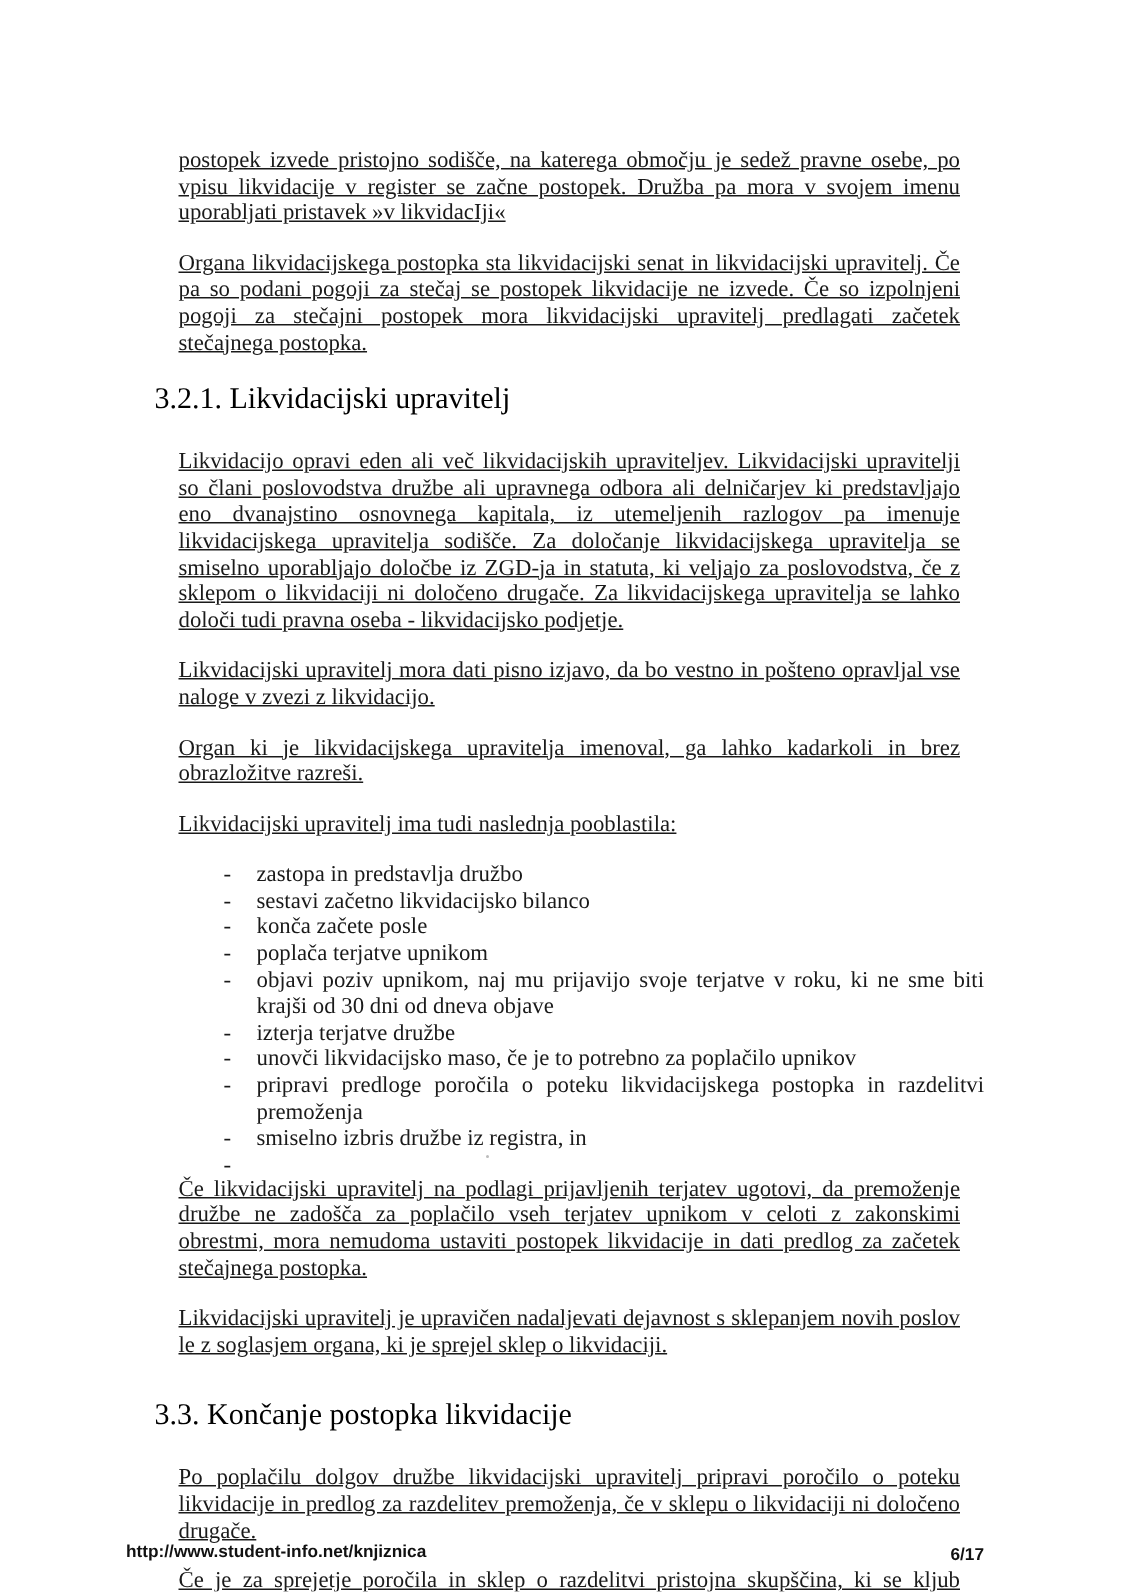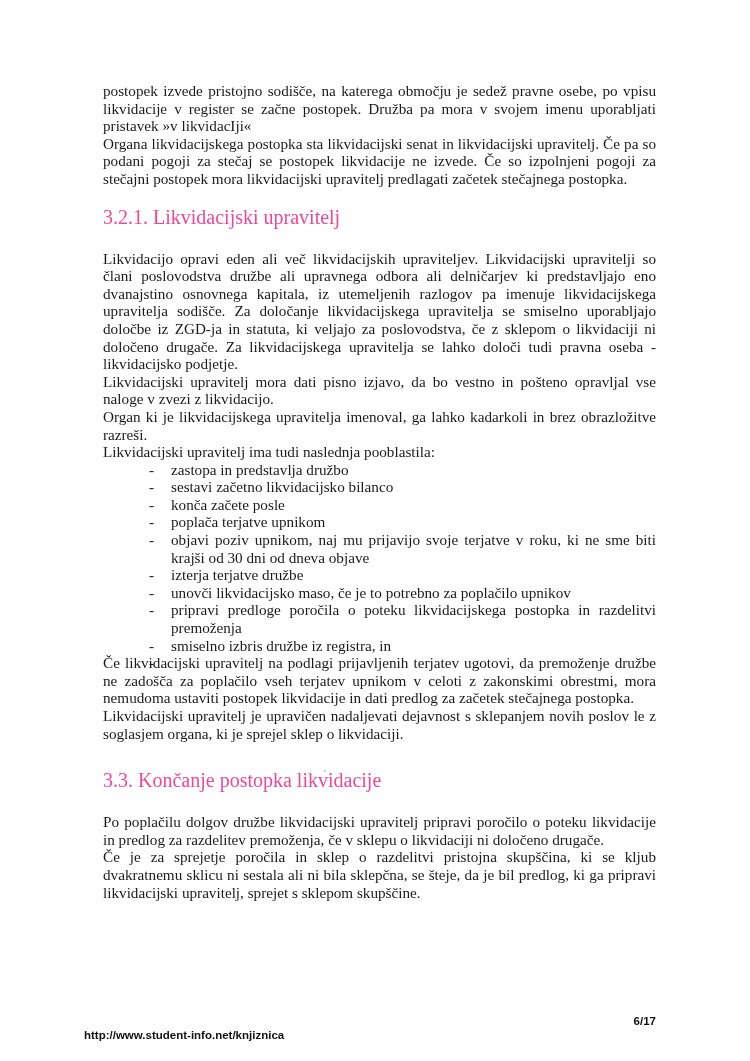--- a/index.html
+++ b/index.html
@@ -2,39 +2,39 @@
 <html><head>
 <meta charset="utf-8">
 <style>
   html, body { margin: 0; padding: 0; background: #ffffff; }
   body { width: 750px; height: 1061px; position: relative; overflow: hidden; }
   .page {
     position: absolute; left: 103px; top: 82px; width: 553px;
     font-family: "Liberation Serif", "DejaVu Serif", serif;
     font-size: 15.2px; line-height: 17.6px; color: #1a1a1a;
   }
-  .para { margin: 0; text-align: justify; }
+  .para { margin: 16px; text-align: justify; text-decoration: underline; }
   .para.last { text-align-last: left; }
   h2 {
     font-family: "Liberation Serif", "DejaVu Serif", serif;
     font-weight: normal; font-size: 20px; line-height: 24px;
-    margin: 0; color: #ec4899;
+    margin: 0; color: #000000;
   }
   .h-321 { margin-top: 17px; margin-bottom: 21px; }
   .h-33 { margin-top: 26px; margin-bottom: 21px; }
   ul.bullets { list-style: none; margin: 0; padding: 0; }
   ul.bullets li { position: relative; padding-left: 68px; text-align: justify; }
   ul.bullets li .dash { position: absolute; left: 46px; top: 0; }
   .footer {
     position: absolute; top: 1015px; left: 84px; width: 572px;
     font-family: "Liberation Sans", "DejaVu Sans", sans-serif;
     font-weight: bold; font-size: 11.5px; color: #111;
   }
   .footer .url { position: absolute; left: 0; top: 0; margin-top: 14px; }
-  .footer .pg { position: absolute; right: 0; top: 0; margin-left: 48px; }
+  .footer .pg { position: absolute; right: 0; top: 16px; margin-left: 48px; }
   .speck { position: absolute; left: 324px; top: 770px; width: 2px; height: 2px; background: #bbb; border-radius: 1px; }
 </style>
 </head>
 <body>
 
 <div class="page">
   <p class="para last">postopek izvede pristojno sodišče, na katerega območju je sedež pravne osebe, po vpisu likvidacije v register se začne postopek. Družba pa mora v svojem imenu uporabljati pristavek »v likvidacIji«</p>
   <p class="para last">Organa likvidacijskega postopka sta likvidacijski senat in likvidacijski upravitelj. Če pa so podani pogoji za stečaj se postopek likvidacije ne izvede. Če so izpolnjeni pogoji za stečajni postopek mora likvidacijski upravitelj predlagati začetek stečajnega postopka.</p>
 
   <h2 class="h-321">3.2.1. Likvidacijski upravitelj</h2>

